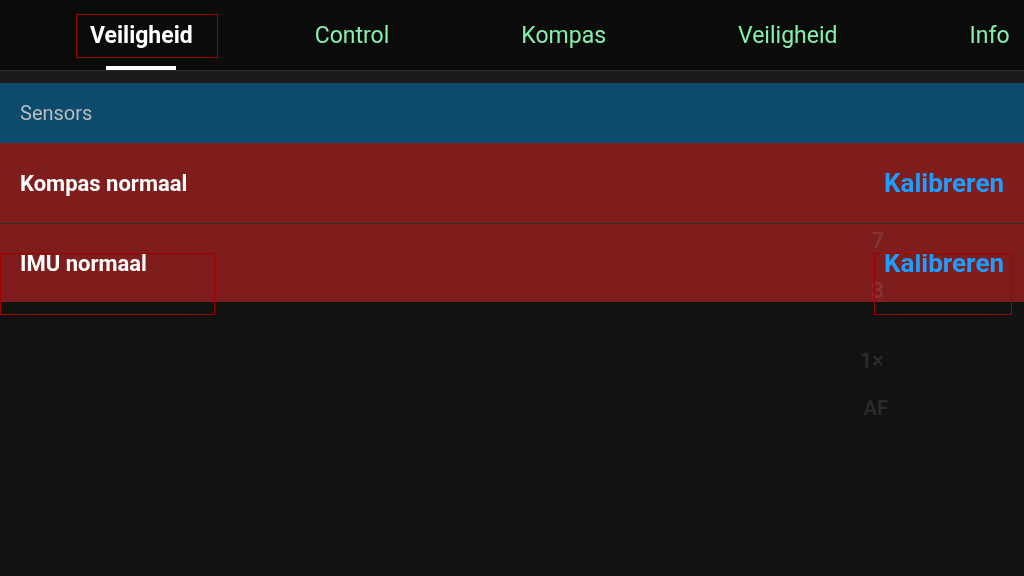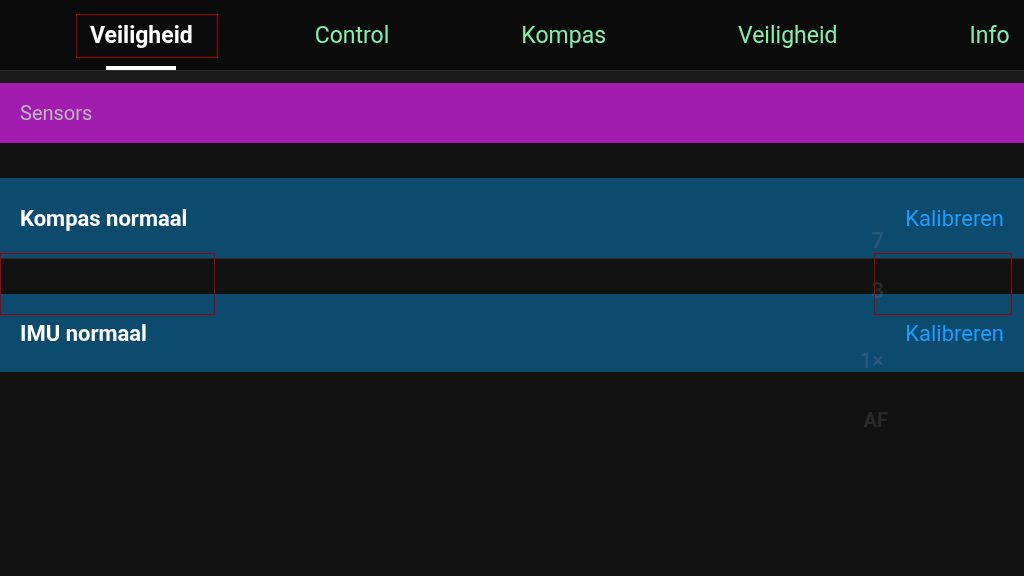--- a/index.html
+++ b/index.html
@@ -51,46 +51,46 @@
     width: 100%;
   }
 
   .row {
     display: flex;
     align-items: center;
     height: 78px;
     padding: 0 20px;
     background: #1b1b1b;
   }
-  .row.light { background: #0c4a6e; margin-top: 35px; }
+  .row.light { background: #7f1d1d; }
 
   .label-strong {
     font-size: 22px;
     font-weight: 700;
     color: #ffffff;
   }
   .label-soft {
     font-size: 20px;
     color: #bbbbbb;
     font-weight: 400;
   }
   .link-blue {
-    font-size: 22px;
-    font-weight: 400;
+    font-size: 26px;
+    font-weight: 700;
     color: #1e9dff;
     cursor: pointer;
     margin-left: auto;
   }
 
   .section-header {
     display: flex;
     align-items: center;
     height: 60px;
     padding: 0 20px;
-    background: #a21caf;
+    background: #0c4a6e;
   }
 
   
   .max-row {
     display: flex;
     align-items: center;
     height: 82px;
     padding: 0 20px;
     background: #1a1a1a;
   }
@@ -187,19 +187,19 @@
 <div class="row light" style="height:78px;gap:24px;">
   <span class="label-strong">IMU normaal</span>
   <span class="link-blue">Kalibreren</span>
 </div>
 
 
 
 <span class="bg-marker" style="right:140px; top:228px;">7</span>
 <span class="bg-marker" style="right:140px; top:278px;">3</span>
 <span class="bg-marker" style="right:140px; top:348px;">1×</span>
-<span class="bg-marker" style="right:136px; top:408px; font-size:20px; font-weight:700;">AF</span>
+<span class="bg-marker" style="right:136px; top:396px; font-size:20px; font-weight:700;">AF</span>
 
 <div class="ann" style="left:76px;  top:14px;  width:142px; height:44px;"></div>
 <div class="ann" style="left:0px;   top:253px; width:215px; height:62px;"></div>
 <div class="ann" style="left:874px; top:253px; width:138px; height:62px;"></div>
 
 </div>
 
 </body></html>

